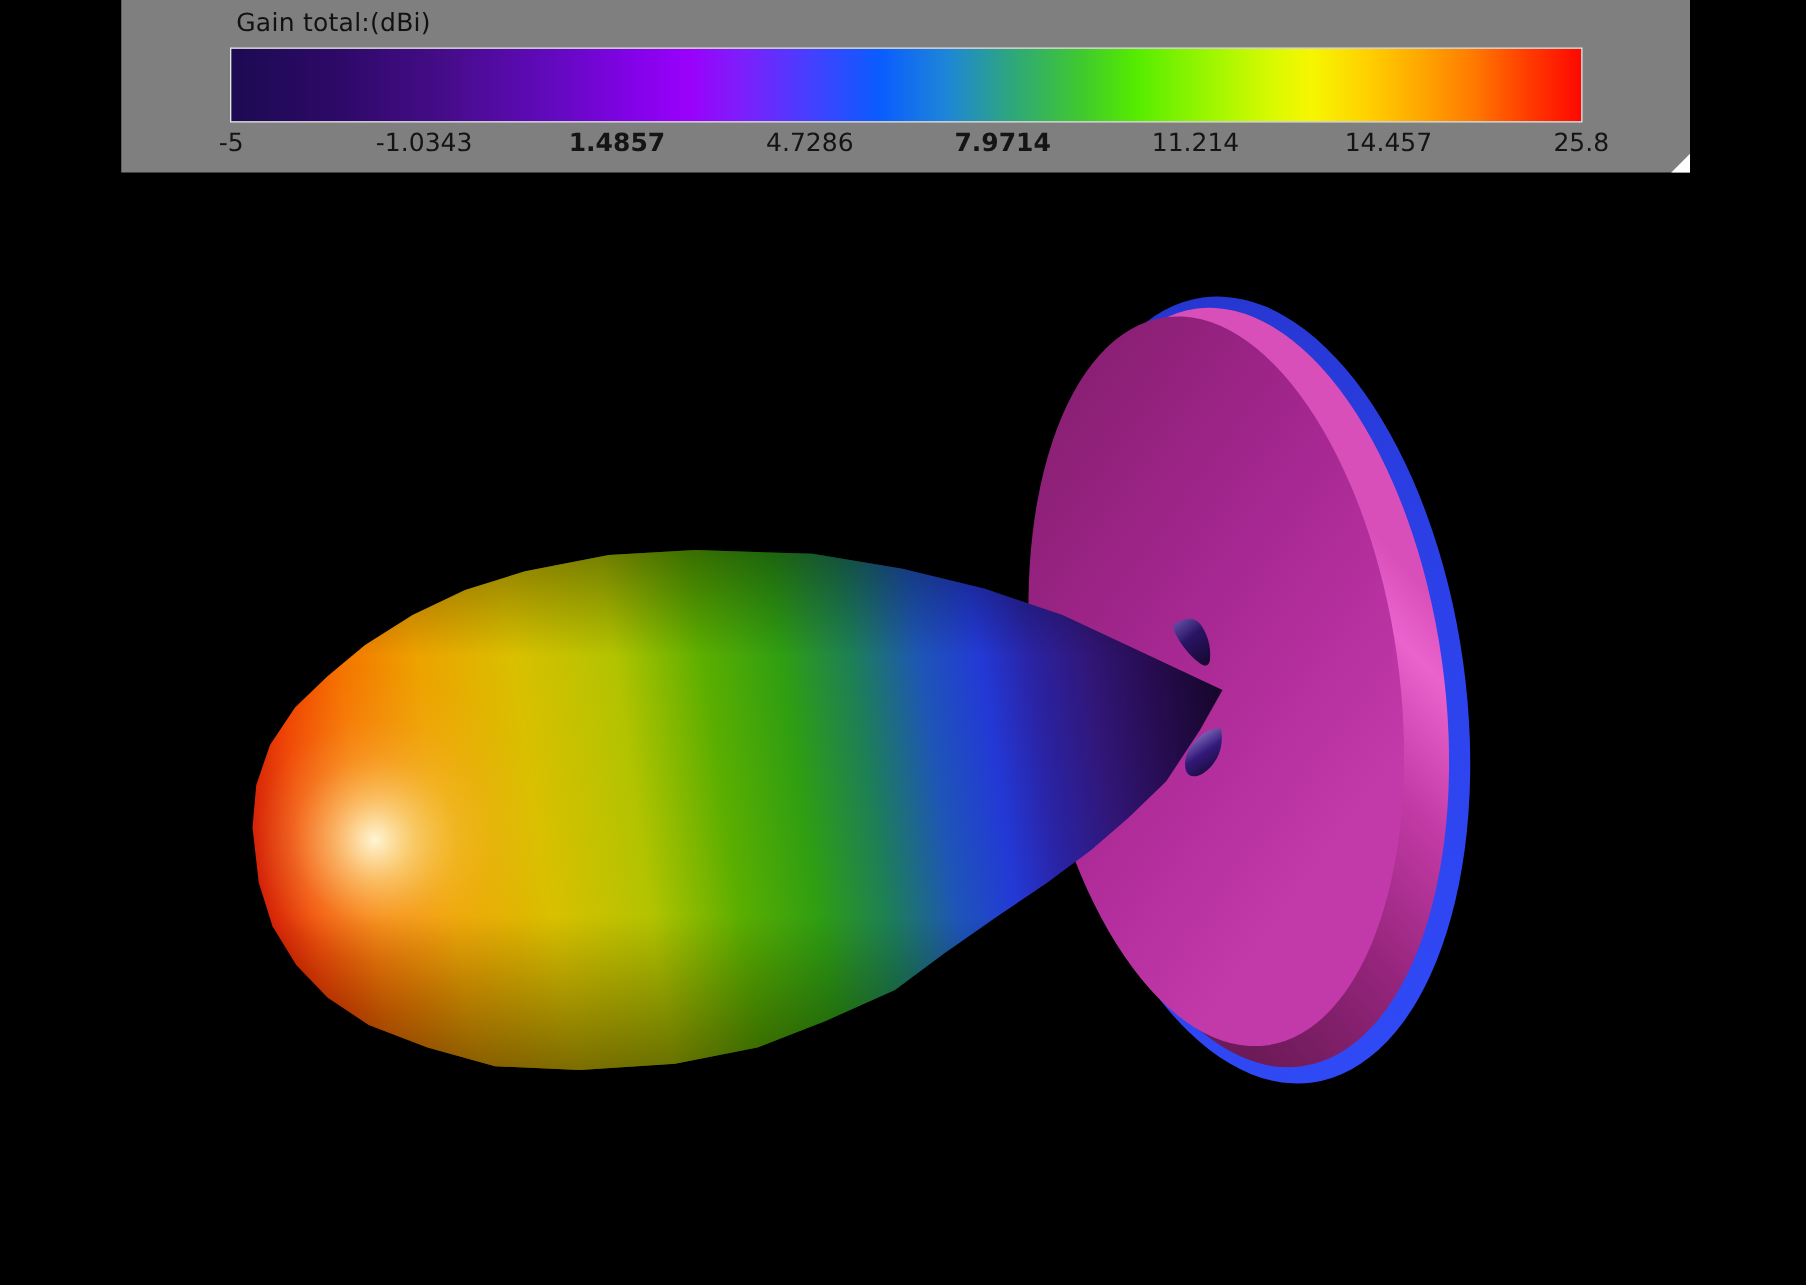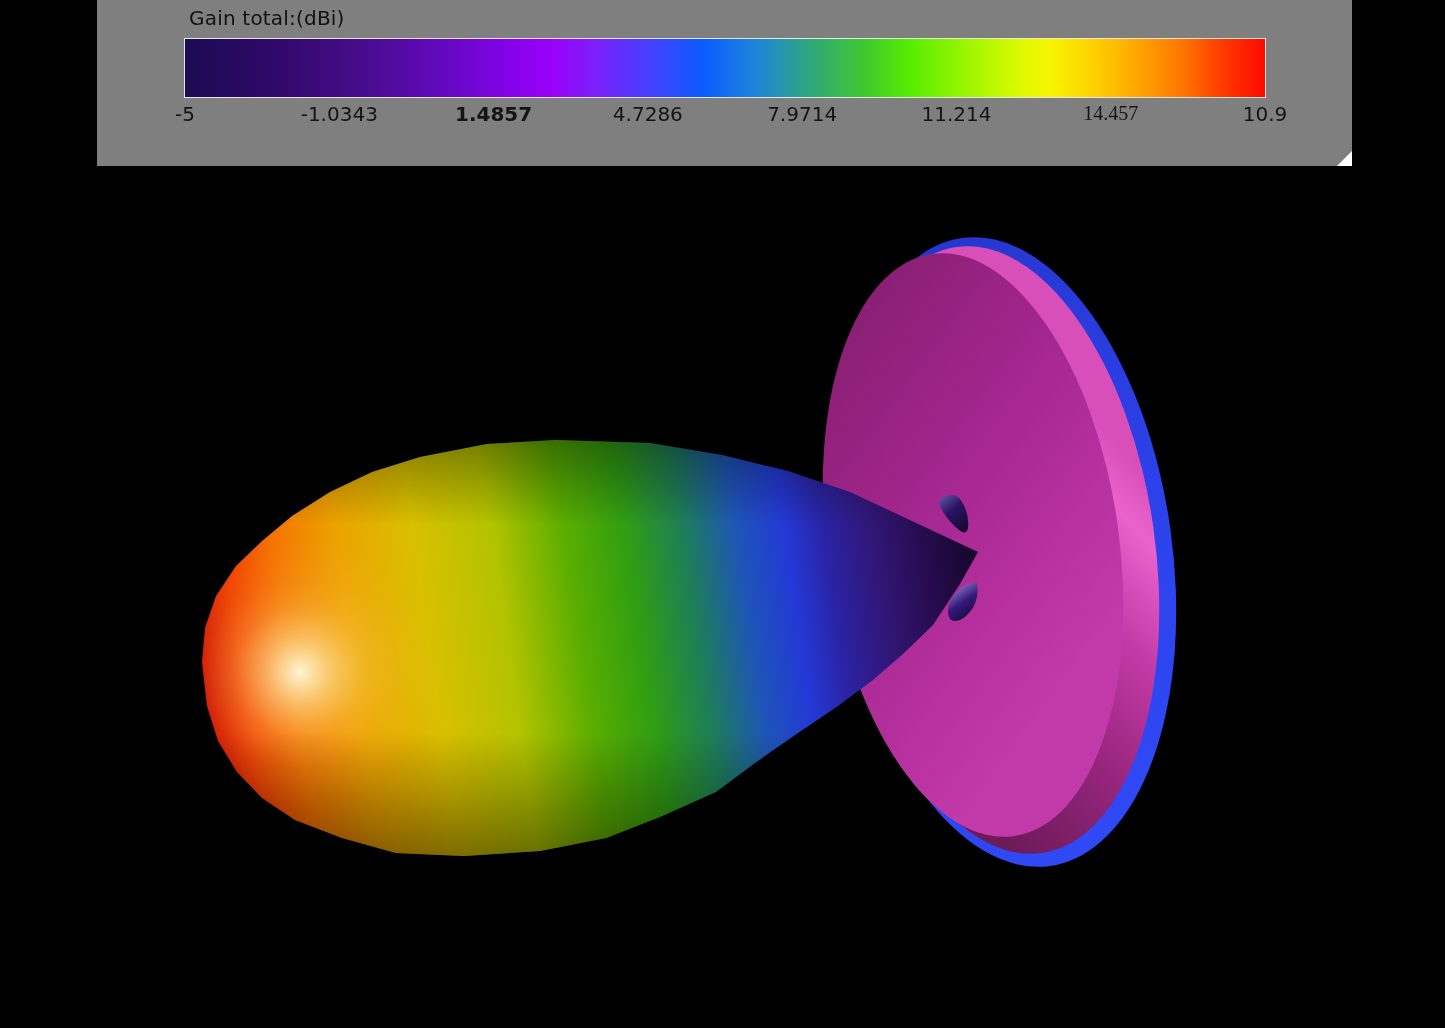--- a/index.html
+++ b/index.html
@@ -23,21 +23,21 @@
     top: 0;
     width: 1445px;
     height: 1028px;
     display: block;
   }
   .legend-panel {
     position: absolute;
     left: 97px;
     top: 0;
     width: 1255px;
-    height: 166px;
+    height: 138px;
     background: #7f7f7f;
     box-sizing: border-box;
   }
   .legend-title {
     position: absolute;
     left: 92px;
     top: 6px;
     font-size: 20px;
     color: #111;
     letter-spacing: 0.2px;
@@ -179,21 +179,21 @@
   </svg>
 
   <div class="legend-panel">
     <div class="legend-title">Gain total:(dBi)</div>
     <div class="colorbar" id="colorbar" style="background: linear-gradient(to right, rgb(28, 10, 82) 0%, rgb(46, 9, 104) 8%, rgb(70, 12, 138) 16%, rgb(99, 9, 192) 24%, rgb(132, 2, 234) 30%, rgb(154, 1, 251) 34%, rgb(124, 32, 251) 38%, rgb(68, 64, 255) 43%, rgb(10, 92, 255) 48%, rgb(30, 134, 216) 53%, rgb(47, 168, 120) 58%, rgb(64, 201, 46) 63%, rgb(85, 236, 0) 67%, rgb(150, 246, 0) 72%, rgb(216, 250, 0) 77%, rgb(246, 246, 0) 80%, rgb(255, 210, 0) 84%, rgb(255, 168, 0) 88%, rgb(255, 122, 0) 92%, rgb(255, 60, 0) 96%, rgb(254, 8, 0) 100%);"></div>
     <div class="tick-row" id="tick-row">
         <span class="tick-label" style="left: 0%;">-5</span>
         <span class="tick-label" style="left: 14.2857%;">-1.0343</span>
         <span class="tick-label" style="left: 28.5714%; font-weight: bold;">1.4857</span>
         <span class="tick-label" style="left: 42.8571%; text-align: center;">4.7286</span>
-        <span class="tick-label" style="left: 57.1429%;">7.9714</span>
+        <span class="tick-label" style="left: 57.1429%; font-weight: bold;">7.9714</span>
         <span class="tick-label" style="left: 71.4286%;">11.214</span>
-        <span class="tick-label" style="left: 85.7143%; font-family: Liberation Serif, serif;">14.457</span>
-        <span class="tick-label" style="left: 100%;">10.9</span>
+        <span class="tick-label" style="left: 85.7143%;">14.457</span>
+        <span class="tick-label" style="left: 100%;">25.8</span>
       </div>
     <div class="resize-grip"></div>
   </div>
 
 </div>
 
 </body></html>

